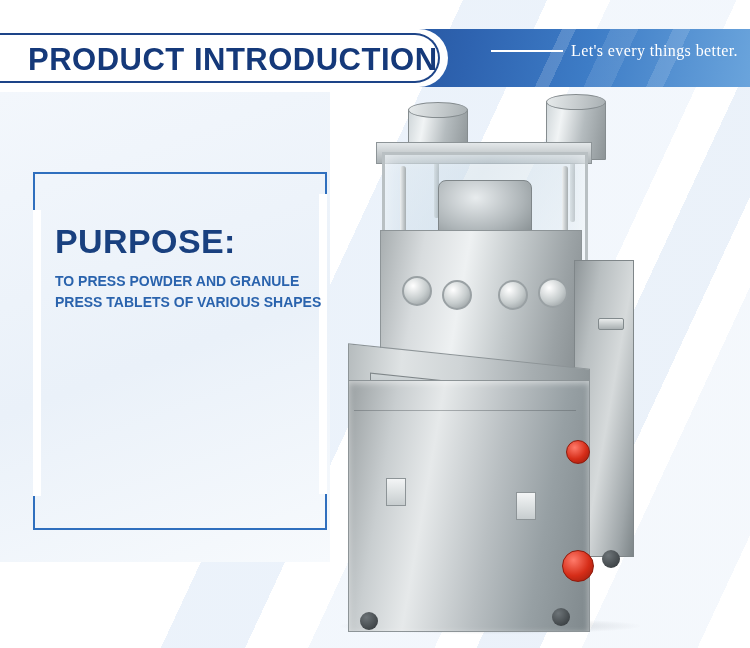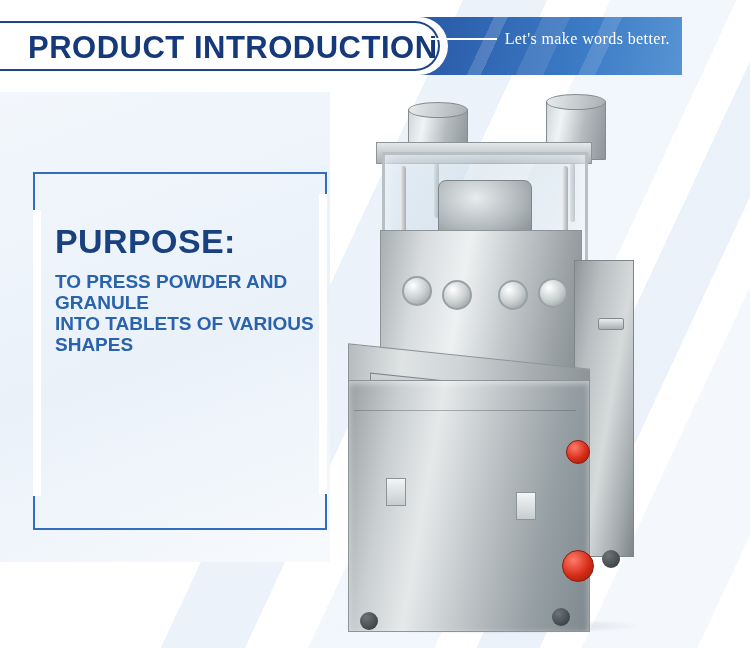--- a/index.html
+++ b/index.html
@@ -36,22 +36,22 @@
   .bg-soft-left {
     position: absolute;
     left: 0; top: 92px;
     width: 330px; height: 470px;
     background: linear-gradient(160deg, #f3f7fc 0%, #eaf1f9 55%, #f7fafd 100%);
   }
 
   
   .header {
     position: absolute;
-    left: 0; top: 0;
-    width: 682px; height: 92px;
+    left: 0; top: 12px;
+    width: 750px; height: 92px;
     overflow: hidden;
   }
   .header-bar {
     position: absolute;
     left: 0; top: 17px;
     width: 750px; height: 58px;
     background: linear-gradient(100deg, #18356e 0%, #1d4488 38%, #2e63b0 62%, #3d7cc6 78%, #6aa4dc 100%);
   }
   .header-stripes {
     position: absolute;
@@ -142,21 +142,21 @@
     font-weight: bold;
     color: #19407f;
     letter-spacing: 0.4px;
     font-family: "Liberation Sans", sans-serif;
     text-align: center;
   }
   .purpose-sub {
     position: absolute;
     left: 55px; top: 271px;
     width: 268px;
-    font-size: 19px;
+    font-size: 14px;
     font-weight: bold;
     line-height: 21px;
     color: #2a63ad;
     font-family: "Liberation Sans", sans-serif;
   }
   .purpose-sub span { display: block; }
   .purpose-body {
     position: absolute;
     left: 48px; top: 346px;
     width: 280px;
@@ -340,29 +340,29 @@
   <div class="bg-soft-left"></div>
 
   <div class="header">
     <div class="header-bar"></div>
     <div class="header-stripes"></div>
     <div class="header-title-plate"></div>
     <div class="header-title-plate-inner"></div>
     <div class="header-title">PRODUCT INTRODUCTION</div>
     <div class="header-slogan-wrap">
       <span class="slogan-dash"></span>
-      <span class="header-slogan">Let's make words better.</span>
+      <span class="header-slogan">Let's every things better.</span>
     </div>
   </div>
 
   <div class="copy-frame"></div>
   <div class="purpose-title">PURPOSE:</div>
   <div class="purpose-sub">
     <span>TO PRESS POWDER AND GRANULE</span>
-    <span>INTO TABLETS OF VARIOUS SHAPES</span>
+    <span>PRESS TABLETS OF VARIOUS SHAPES</span>
   </div>
 
   <div class="photo">
 
     <div class="floor-shadow"></div>
 
     <div class="hopper" style="left:78px; top:28px;"></div>
     <div class="hopper-cyl" style="left:78px; top:22px;"></div>
     <div class="hopper" style="left:216px; top:20px; height:58px;"></div>
     <div class="hopper-cyl" style="left:216px; top:14px;"></div>

